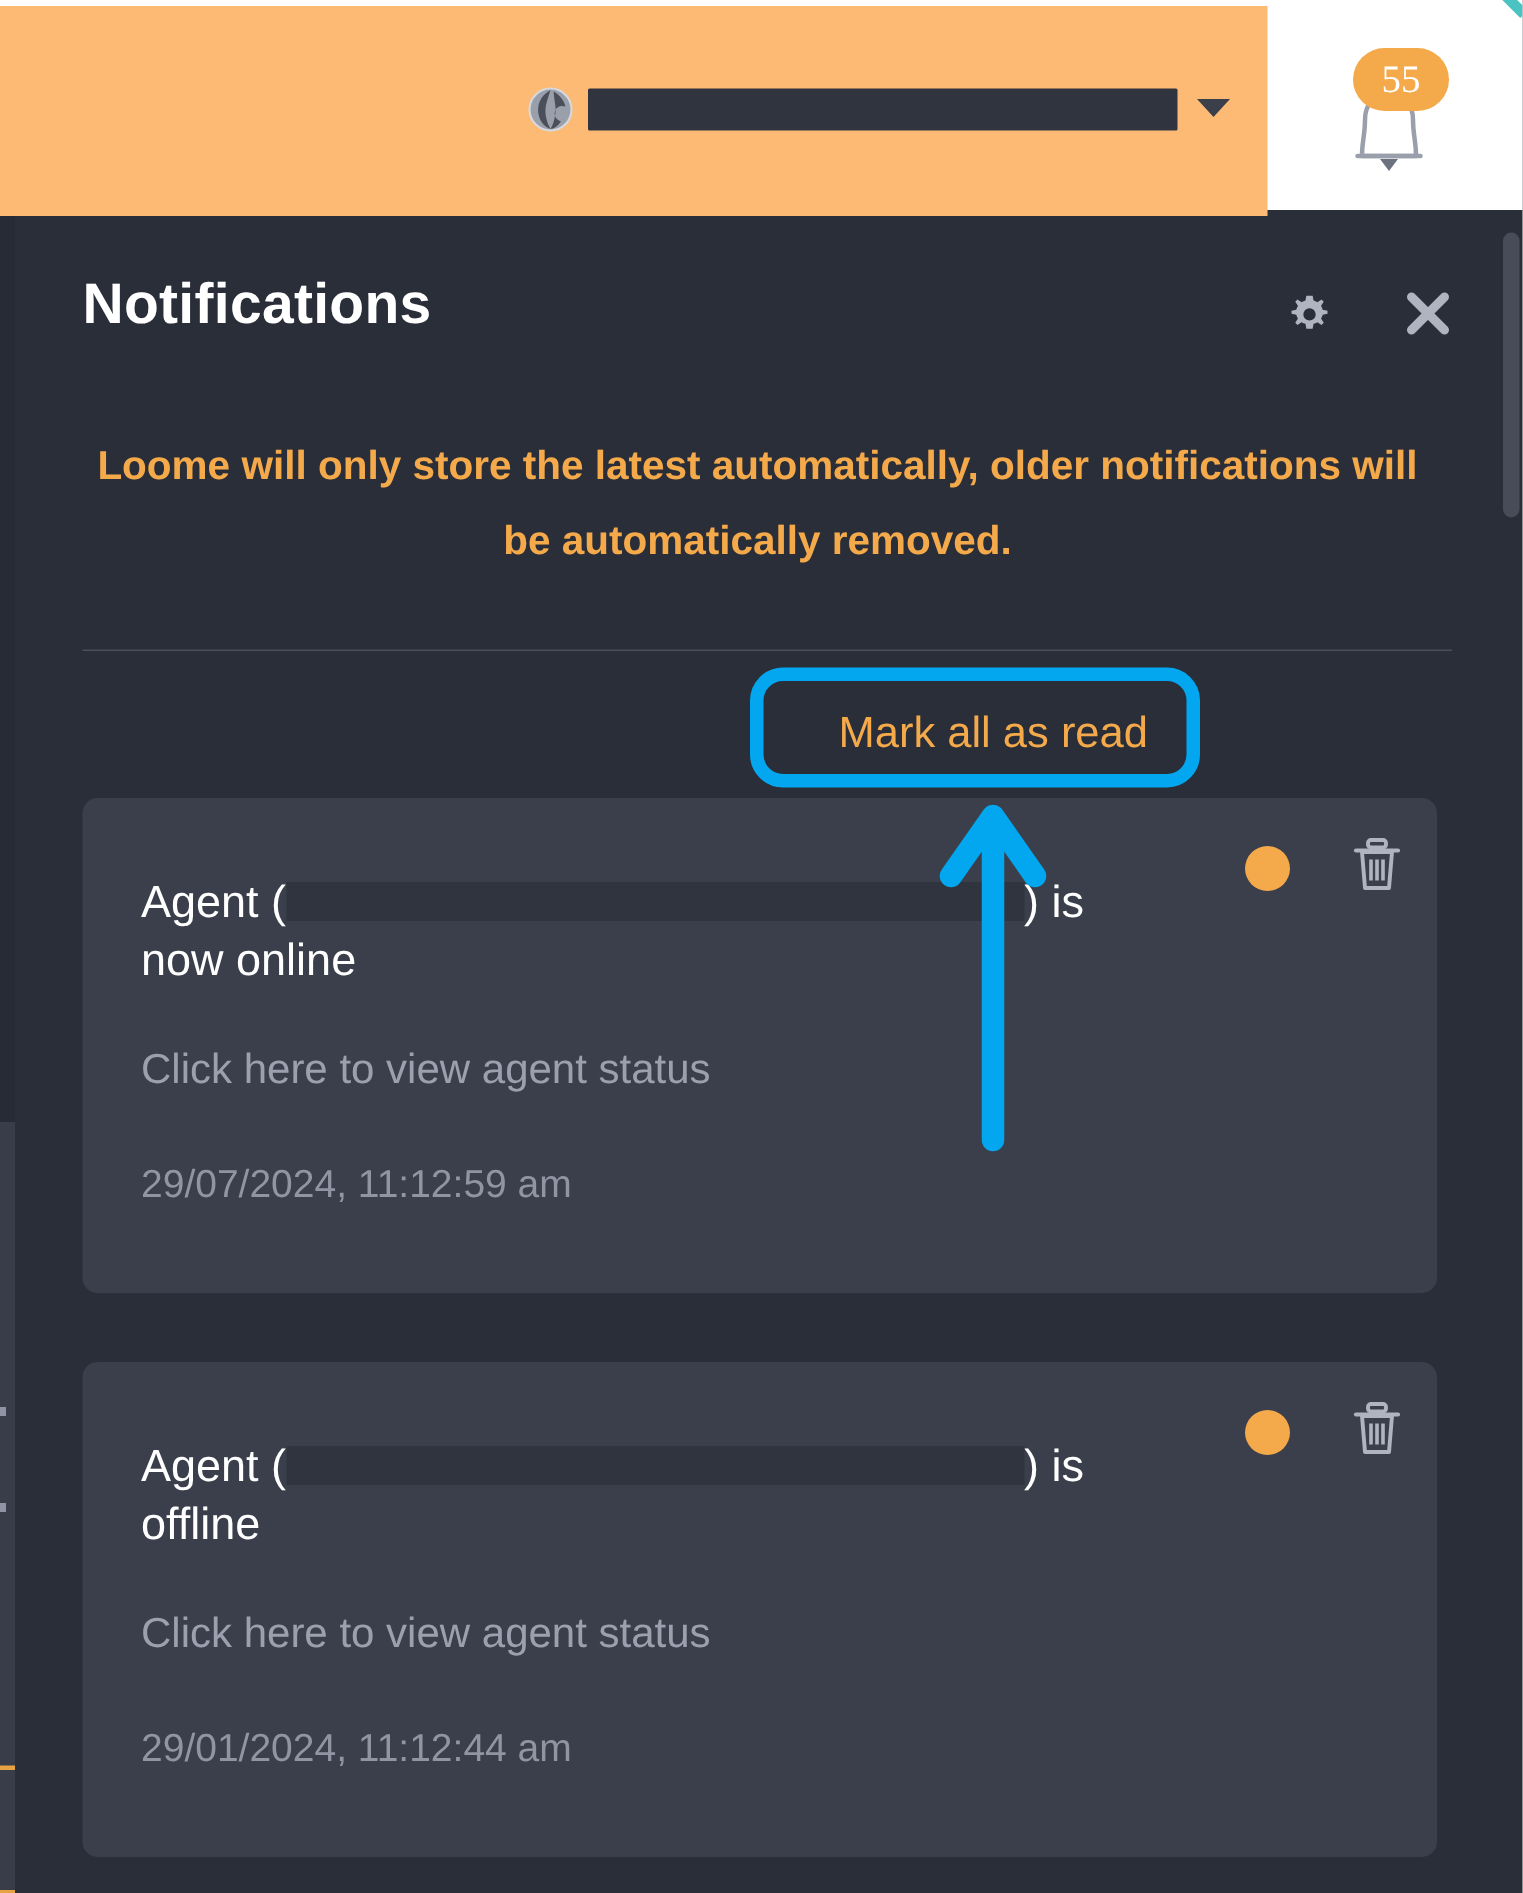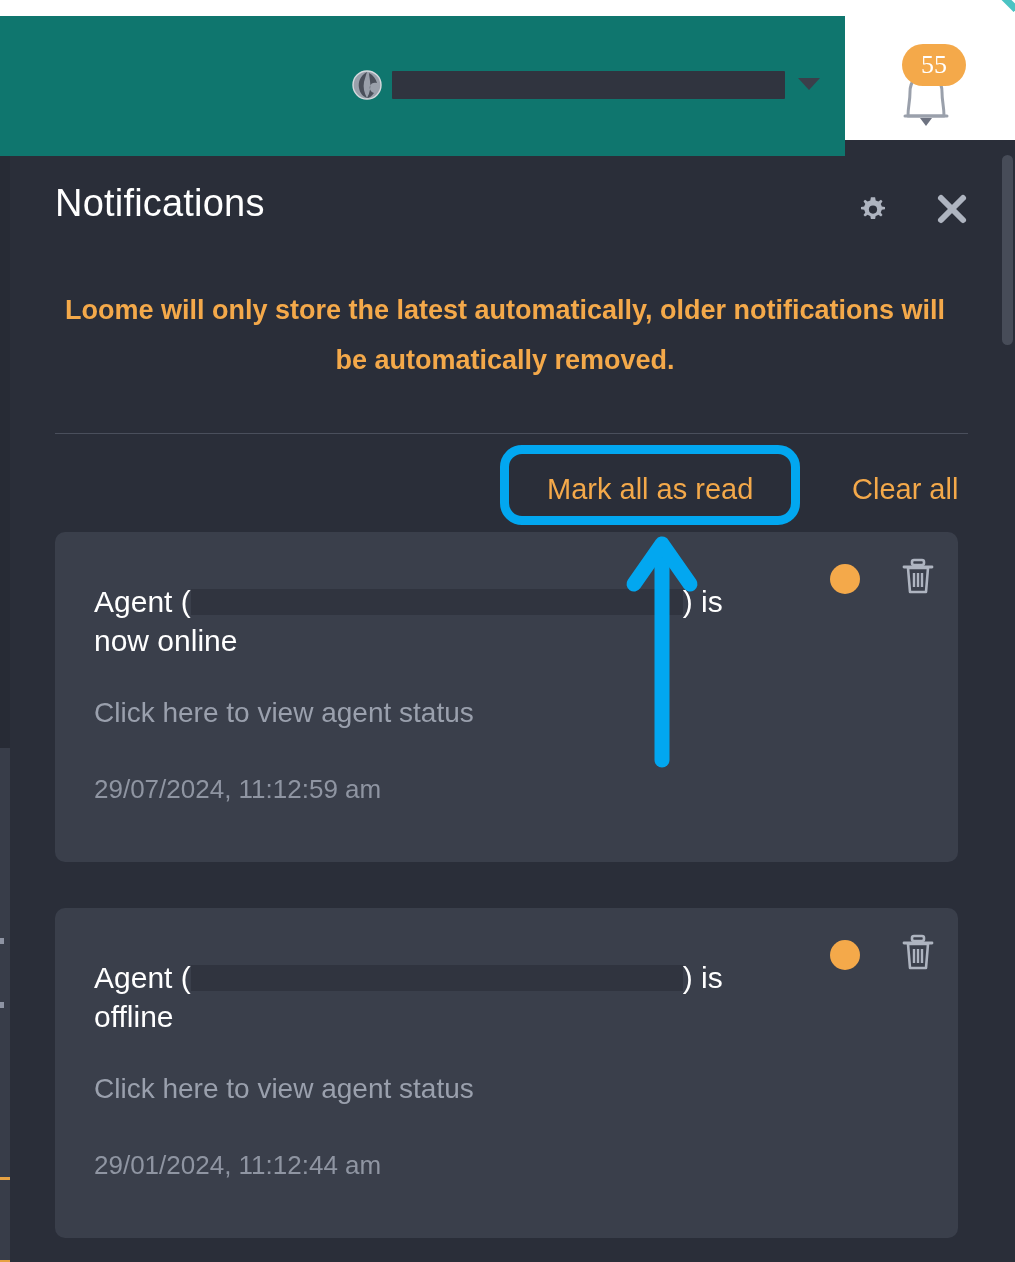--- a/index.html
+++ b/index.html
@@ -12,24 +12,24 @@
     height: 1262px;
     position: relative;
     overflow: hidden;
     font-family: "Liberation Sans", sans-serif;
     -webkit-font-smoothing: antialiased;
   }
 
   
   .topbar {
     position: absolute;
-    left: 0; top: 16px;
+    left: 0; top: 4px;
     width: 845px;
     height: 140px;
-    background: #0f766e;
+    background: #fdba74;
     z-index: 5;
   }
   .corner-accent {
     position: absolute;
     right: 0; top: 0;
     width: 22px; height: 22px;
     overflow: hidden;
     z-index: 6;
   }
   .corner-accent .bar {
@@ -156,21 +156,21 @@
     left: 0; top: 0;
     width: 991px;
     height: 1122px;
   }
 
   .panel-title {
     position: absolute;
     left: 45px; top: 42px;
     font-size: 38px;
     color: #ffffff;
-    font-weight: 400;
+    font-weight: 700;
     letter-spacing: 0.2px;
   }
   .gear-btn {
     position: absolute;
     left: 846px; top: 53px;
     width: 34px; height: 34px;
     cursor: pointer;
   }
   .close-btn {
     position: absolute;
@@ -203,20 +203,21 @@
     width: 913px;
     height: 54px;
   }
   .action-link {
     position: absolute;
     color: #f4a94a;
     font-size: 29px;
     line-height: 54px;
     cursor: pointer;
     white-space: nowrap;
+    margin-left: 12px;
   }
   .action-mark   { left: 492px; top: 0; }
   .action-clear  { left: 797px; top: 0; }
 
   .highlight-box {
     position: absolute;
     left: 500px; top: 445px;
     width: 300px; height: 80px;
     border: 9px solid #02a7f0;
     border-radius: 22px;
@@ -354,21 +355,20 @@
         <line x1="28" y1="6" x2="6" y2="28" stroke="#aeb4c0" stroke-width="6" stroke-linecap="round"></line>
       </svg>
     </span>
 
     <div class="panel-note">Loome will only store the latest automatically, older notifications will be automatically removed.</div>
 
     <div class="divider"></div>
 
     <div class="actions">
       <span class="action-link action-mark">Mark all as read</span>
-      <span class="action-link action-clear">Clear all</span>
     </div>
 
     <div class="cards">
 
       <div class="notif-card">
         <div class="card-title t1">
           <span>Agent (</span><span class="redacted"></span><span>) is</span><br>
           <span>now online</span>
         </div>
         <div class="card-sub">Click here to view agent status</div>

